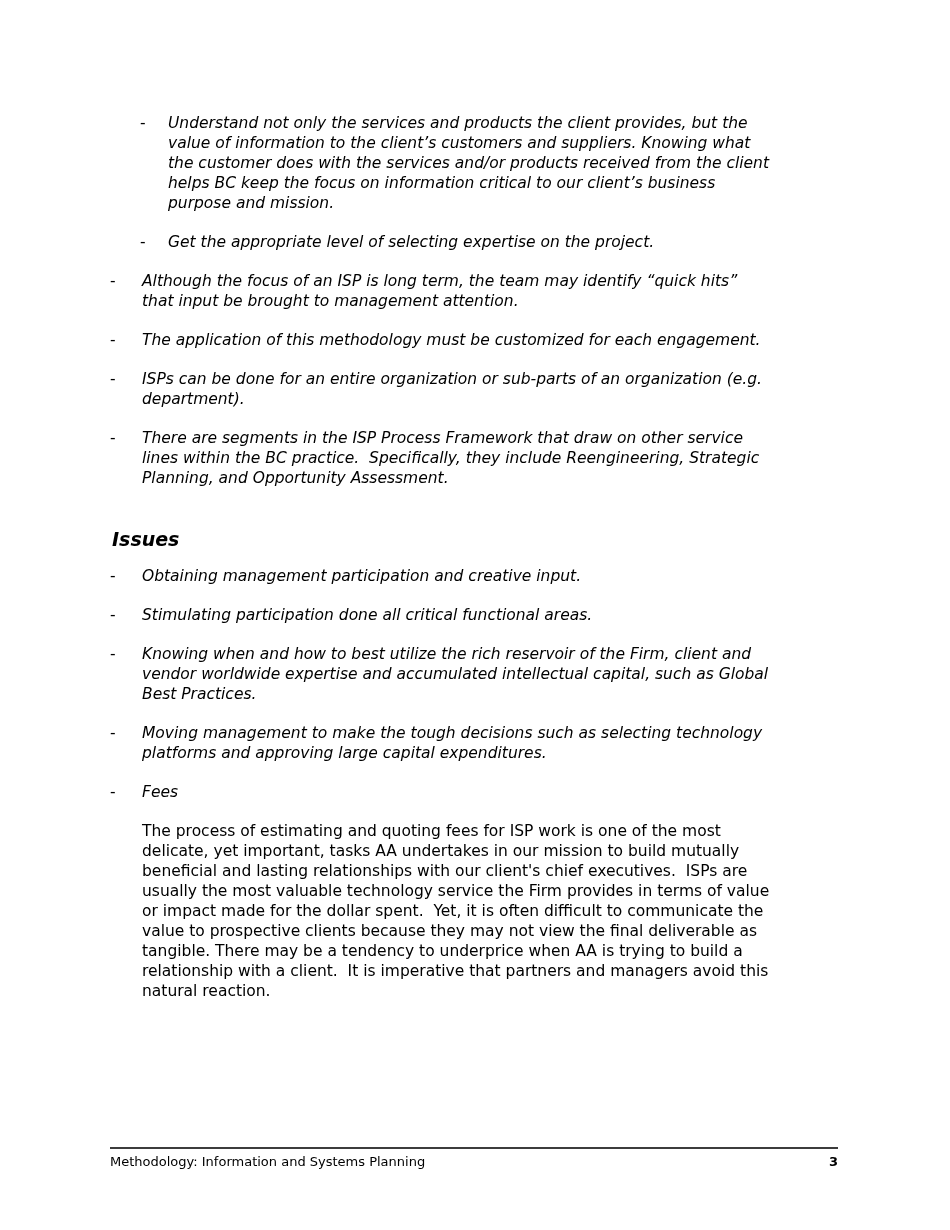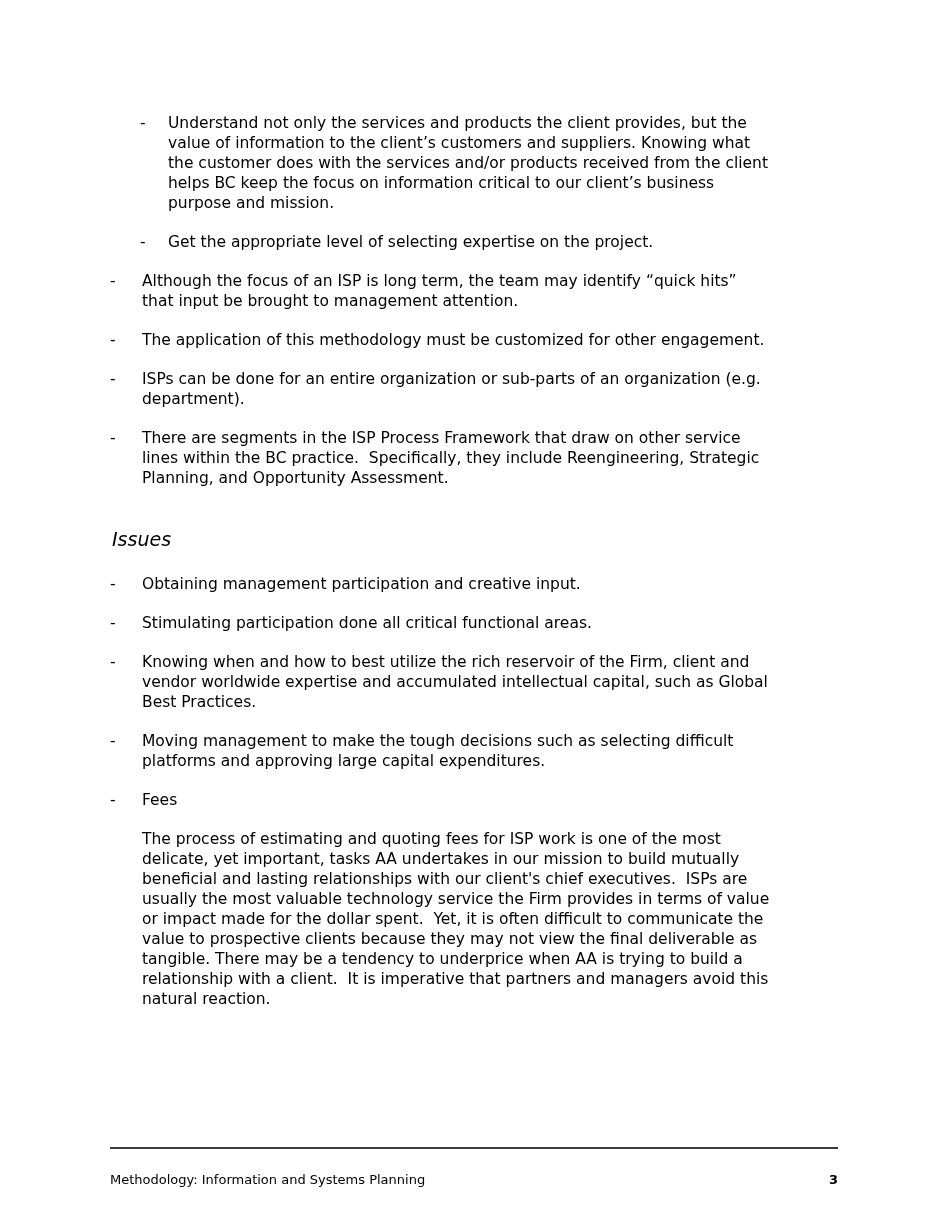--- a/index.html
+++ b/index.html
@@ -30,39 +30,40 @@
   }
   .li .dash {
     flex: none;
   }
   .li.level1 .dash { width: 32px; }
   .li.level2 { margin-left: 30px; }
   .li.level2 .dash { width: 28px; }
   .li .text {
     flex: 1;
     white-space: pre-wrap;
+    font-style: italic;
   }
   h2.section-heading {
     font-size: 19px;
     line-height: 24px;
     font-style: italic;
-    font-weight: normal;
-    margin: 39px 0 23px 2px;
+    font-weight: bold;
+    margin: 39px 0 15px 2px;
   }
   .body-paragraph {
     margin: 16px 0 0 32px;
     white-space: pre-wrap;
   }
   .footer {
     position: absolute;
     left: 110px;
     right: 112px;
     top: 1147px;
     border-top: 2px solid #3c3c3c;
-    padding-top: 23px;
+    padding-top: 5px;
     display: flex;
     justify-content: space-between;
     align-items: baseline;
     font-size: 13px;
     line-height: 16px;
   }
   .footer .footer-title { font-weight: normal; }
   .footer .page-number { font-weight: bold; }
 </style>
 </head>
@@ -84,21 +85,21 @@
       <span class="text">Get the appropriate level of selecting expertise on the project.</span>
     </div>
 
     <div class="li level1">
       <span class="dash">-</span>
       <span class="text">Although the focus of an ISP is long term, the team may identify “quick hits”
 that input be brought to management attention.</span>
     </div>
     <div class="li level1">
       <span class="dash">-</span>
-      <span class="text">The application of this methodology must be customized for other engagement.</span>
+      <span class="text">The application of this methodology must be customized for each engagement.</span>
     </div>
     <div class="li level1">
       <span class="dash">-</span>
       <span class="text">ISPs can be done for an entire organization or sub-parts of an organization (e.g.
 department).</span>
     </div>
     <div class="li level1">
       <span class="dash">-</span>
       <span class="text">There are segments in the ISP Process Framework that draw on other service
 lines within the BC practice.  Specifically, they include Reengineering, Strategic
@@ -116,21 +117,21 @@
       <span class="text">Stimulating participation done all critical functional areas.</span>
     </div>
     <div class="li level1">
       <span class="dash">-</span>
       <span class="text">Knowing when and how to best utilize the rich reservoir of the Firm, client and
 vendor worldwide expertise and accumulated intellectual capital, such as Global
 Best Practices.</span>
     </div>
     <div class="li level1">
       <span class="dash">-</span>
-      <span class="text">Moving management to make the tough decisions such as selecting difficult
+      <span class="text">Moving management to make the tough decisions such as selecting technology
 platforms and approving large capital expenditures.</span>
     </div>
     <div class="li level1">
       <span class="dash">-</span>
       <span class="text">Fees</span>
     </div>
 
     <p class="body-paragraph">The process of estimating and quoting fees for ISP work is one of the most
 delicate, yet important, tasks AA undertakes in our mission to build mutually
 beneficial and lasting relationships with our client's chief executives.  ISPs are

